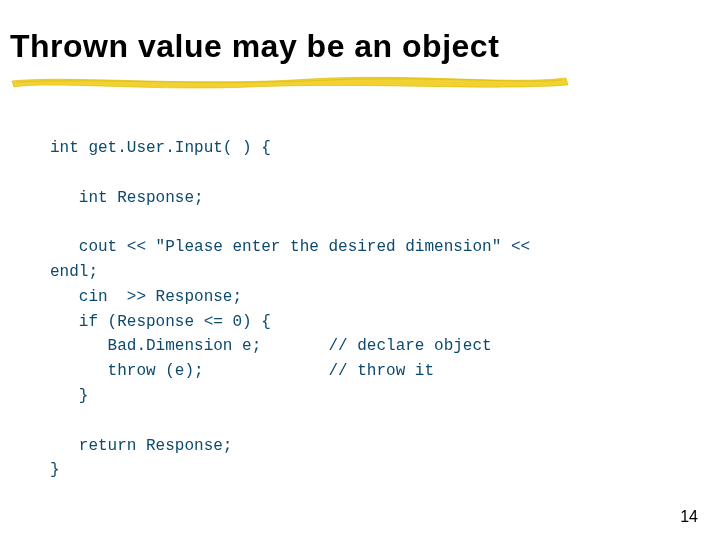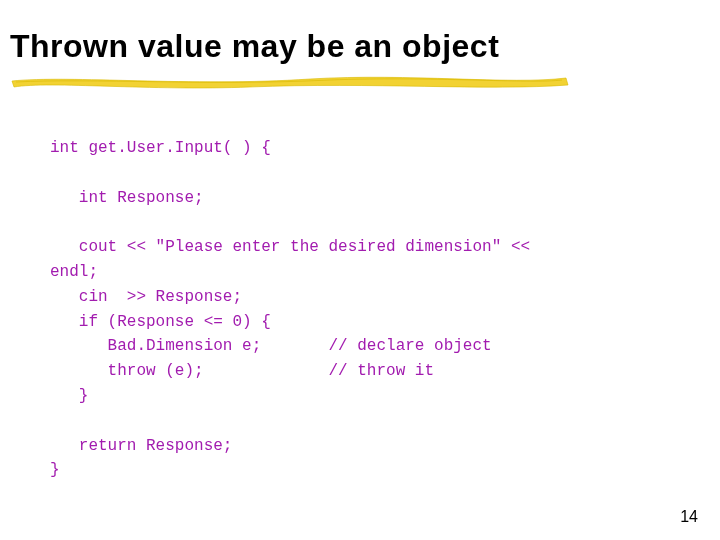--- a/index.html
+++ b/index.html
@@ -46,21 +46,21 @@
   }
   .code {
     position: absolute;
     left: 50px;
     top: 120px;
     width: 620px;
     font-family: "Courier New", Courier, monospace;
     font-size: 16px;
     line-height: 1.55;
     white-space: pre;
-    color: #a21caf;
+    color: #0c4a6e;
   }
   .pagenum {
     position: absolute;
     right: 22px;
     bottom: 14px;
     font-family: Arial, Helvetica, sans-serif;
     font-size: 16px;
     color: #000000;
   }
 </style>

